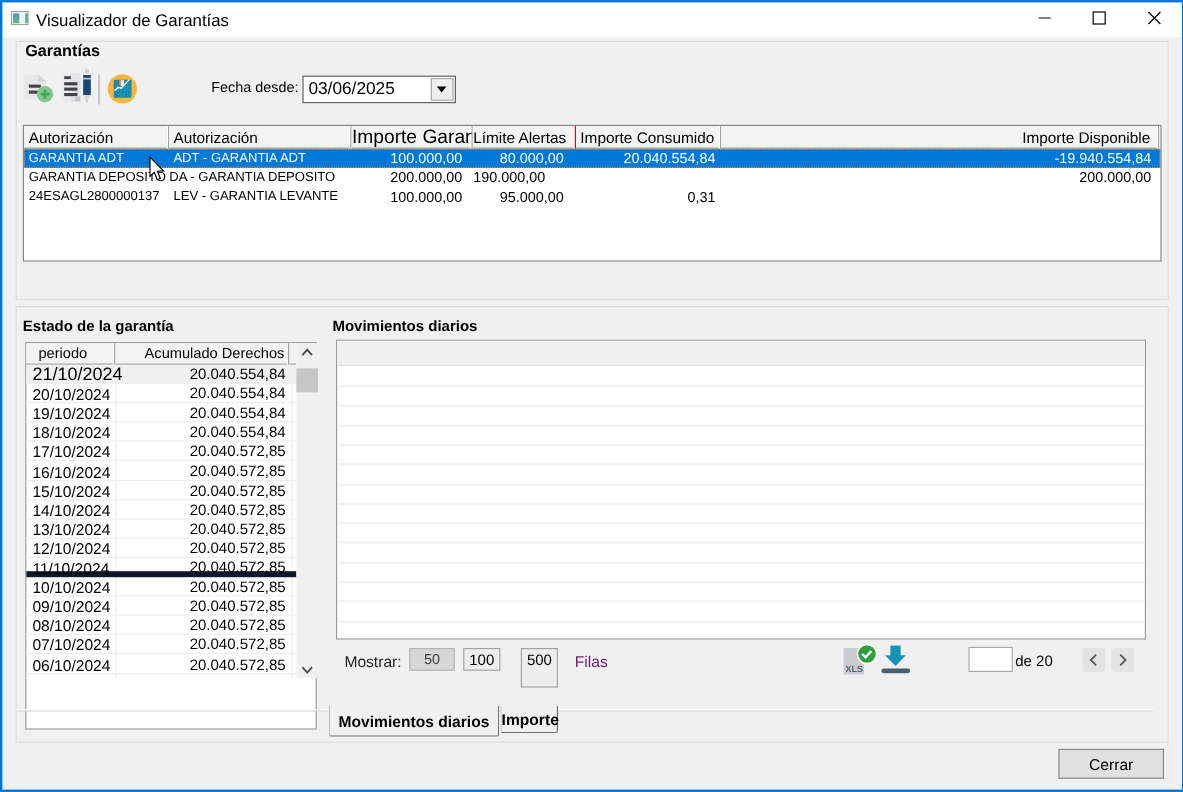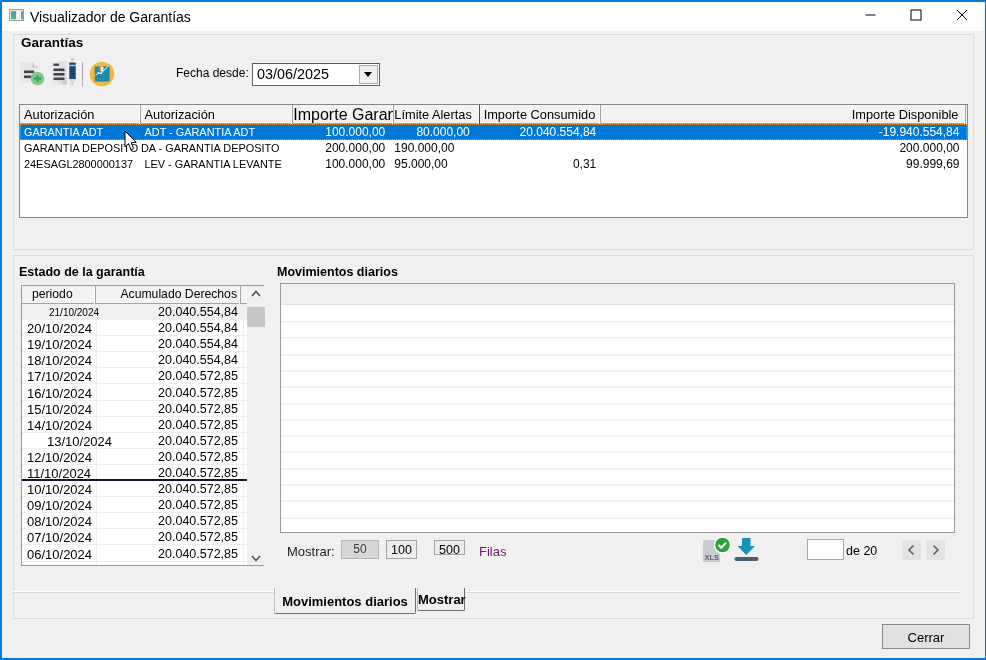--- a/index.html
+++ b/index.html
@@ -112,39 +112,38 @@
         <div style="position:absolute;left:117px;top:0;width:152.8px;height:16px;text-align:left;font-size:10.9px;padding:0 0px 0 4px;white-space:nowrap;">DA - GARANTIA DEPOSITO</div>
         <div style="position:absolute;left:273.3px;top:0;width:101px;height:16px;text-align:right;font-size:12px;padding:0 9px 0 0px;white-space:nowrap;">200.000,00</div>
         <div style="position:absolute;left:374.3px;top:0;width:85.5px;height:16px;text-align:left;font-size:12px;padding:0 10px 0 0px;white-space:nowrap;">190.000,00</div>
         <div style="position:absolute;left:459.8px;top:0;width:121.5px;height:16px;text-align:right;font-size:12px;padding:0 5px 0 0px;white-space:nowrap;"></div>
         <div style="position:absolute;left:581.3px;top:0;width:365.2px;height:16px;text-align:right;font-size:12px;padding:0 7px 0 0px;white-space:nowrap;">200.000,00</div>
       </div>
       <div style="position:absolute;left:0;top:32px;width:946.5px;height:16px;line-height:17.5px;">
         <div style="position:absolute;left:0px;top:0;width:120.5px;height:16px;text-align:left;font-size:10.9px;padding:0 0px 0 4px;white-space:nowrap;">24ESAGL2800000137</div>
         <div style="position:absolute;left:120.5px;top:0;width:152.8px;height:16px;text-align:left;font-size:10.9px;padding:0 0px 0 4px;white-space:nowrap;">LEV - GARANTIA LEVANTE</div>
         <div style="position:absolute;left:273.3px;top:0;width:101px;height:16px;text-align:right;font-size:12px;padding:0 9px 0 0px;white-space:nowrap;">100.000,00</div>
-        <div style="position:absolute;left:374.3px;top:0;width:85.5px;height:16px;font-size:12px;padding:0 10px 0 0px;white-space:nowrap;">95.000,00</div>
+        <div style="position:absolute;left:374.3px;top:0;width:85.5px;height:16px;text-align:right;font-size:12px;padding:0 10px 0 0px;white-space:nowrap;">95.000,00</div>
         <div style="position:absolute;left:459.8px;top:0;width:121.5px;height:16px;text-align:right;font-size:12px;padding:0 5px 0 0px;white-space:nowrap;">0,31</div>
-        <div style="position:absolute;left:581.3px;top:0;width:365.2px;height:16px;text-align:right;font-size:12px;padding:0 7px 0 0px;white-space:nowrap;">99.999,69</div>
       </div>
     </div>
 
   <div class="abs gbox" style="left:13px;top:255px;width:961px;height:364px;"></div>
 
   <div class="abs bold" style="left:19px;top:265px;font-size:12.5px;">Estado de la garantía</div>
-  <div id="lefttable" class="abs" style="left:21px;top:285px;width:243px;height:281px;background:#fff;border:1px solid #9b9b9b;">
+  <div id="lefttable" class="abs" style="left:21px;top:285px;width:243px;height:323px;background:#fff;border:1px solid #9b9b9b;">
       <div style="position:absolute;left:74px;top:18px;width:1px;height:261px;background:#ededed;"></div>
       <div style="position:absolute;left:221px;top:18px;width:1px;height:261px;background:#ededed;"></div>
       <div style="position:absolute;left:0;top:0;width:225px;height:18px;background:#f3f3f3;">
   <div style="position:absolute;left:0;top:0;width:74px;height:18px;border-right:1px solid #a3a3a3;box-shadow:inset -1px 0 0 #fff, inset 0 -1px 0 #a3a3a3;font-size:12.2px;line-height:17px;padding-left:10px;">periodo</div>
   <div style="position:absolute;left:74px;top:0;width:145px;height:18px;border-right:1px solid #a3a3a3;box-shadow:inset -1px 0 0 #fff, inset 0 -1px 0 #a3a3a3;font-size:12.2px;line-height:17px;text-align:right;padding-right:3px;">Acumulado Derechos</div>
   <div style="position:absolute;left:219px;top:0;width:6px;height:18px;box-shadow:inset 0 -1px 0 #a3a3a3;"></div>
 </div>
       <div style="position:absolute;left:0;top:18px;width:225px;height:16px;line-height:17.5px;border-bottom:1px solid #ededed;background:#f0f0f0;">
-    <div style="position:absolute;left:5px;font-size:10px;margin-left:22px;">21/10/2024</div>
+    <div style="position:absolute;left:5px;font-size:15px;">21/10/2024</div>
     <div style="position:absolute;right:9px;font-size:12.5px;">20.040.554,84</div>
       </div>
       <div style="position:absolute;left:0;top:34.1px;width:225px;height:16px;line-height:17.5px;border-bottom:1px solid #ededed;">
     <div style="position:absolute;left:5px;font-size:13px;">20/10/2024</div>
     <div style="position:absolute;right:9px;font-size:12.5px;">20.040.554,84</div>
       </div>
       <div style="position:absolute;left:0;top:50.2px;width:225px;height:16px;line-height:17.5px;border-bottom:1px solid #ededed;">
     <div style="position:absolute;left:5px;font-size:13px;text-align:right;">19/10/2024</div>
     <div style="position:absolute;right:9px;font-size:12.5px;">20.040.554,84</div>
       </div>
@@ -162,28 +161,28 @@
       </div>
       <div style="position:absolute;left:0;top:114.60000000000001px;width:225px;height:16px;line-height:17.5px;border-bottom:1px solid #ededed;">
     <div style="position:absolute;left:5px;font-size:13px;">15/10/2024</div>
     <div style="position:absolute;right:9px;font-size:12.5px;">20.040.572,85</div>
       </div>
       <div style="position:absolute;left:0;top:130.70000000000002px;width:225px;height:16px;line-height:17.5px;border-bottom:1px solid #ededed;">
     <div style="position:absolute;left:5px;font-size:13px;">14/10/2024</div>
     <div style="position:absolute;right:9px;font-size:12.5px;">20.040.572,85</div>
       </div>
       <div style="position:absolute;left:0;top:146.8px;width:225px;height:16px;line-height:17.5px;border-bottom:1px solid #ededed;">
-    <div style="position:absolute;left:5px;font-size:13px;margin-left:20px;">13/10/2024</div>
+    <div style="position:absolute;left:5px;font-size:13px;">13/10/2024</div>
     <div style="position:absolute;right:9px;font-size:12.5px;">20.040.572,85</div>
       </div>
       <div style="position:absolute;left:0;top:162.9px;width:225px;height:16px;line-height:17.5px;border-bottom:1px solid #ededed;">
     <div style="position:absolute;left:5px;font-size:13px;">12/10/2024</div>
     <div style="position:absolute;right:9px;font-size:12.5px;">20.040.572,85</div>
       </div>
-      <div style="position:absolute;left:0;top:179px;width:225px;height:16px;line-height:17.5px;border-bottom:2px solid #0f172a;">
+      <div style="position:absolute;left:0;top:179px;width:225px;height:16px;line-height:17.5px;border-bottom:5px solid #0f172a;">
     <div style="position:absolute;left:5px;font-size:13px;">11/10/2024</div>
     <div style="position:absolute;right:9px;font-size:12.5px;">20.040.572,85</div>
       </div>
       <div style="position:absolute;left:0;top:195.10000000000002px;width:225px;height:16px;line-height:17.5px;border-bottom:1px solid #ededed;">
     <div style="position:absolute;left:5px;font-size:13px;">10/10/2024</div>
     <div style="position:absolute;right:9px;font-size:12.5px;">20.040.572,85</div>
       </div>
       <div style="position:absolute;left:0;top:211.20000000000002px;width:225px;height:16px;line-height:17.5px;border-bottom:1px solid #ededed;">
     <div style="position:absolute;left:5px;font-size:13px;">09/10/2024</div>
     <div style="position:absolute;right:9px;font-size:12.5px;">20.040.572,85</div>
@@ -225,21 +224,21 @@
       <div style="position:absolute;left:0;top:167.4px;width:673px;height:2px;background:#f2f2f2;"></div>
       <div style="position:absolute;left:0;top:183.70000000000002px;width:673px;height:2px;background:#f2f2f2;"></div>
       <div style="position:absolute;left:0;top:200.00000000000003px;width:673px;height:2px;background:#f2f2f2;"></div>
       <div style="position:absolute;left:0;top:216.30000000000004px;width:673px;height:2px;background:#f2f2f2;"></div>
       <div style="position:absolute;left:0;top:232.60000000000005px;width:673px;height:2px;background:#f2f2f2;"></div>
     </div>
 
   <div class="abs" style="left:287px;top:544px;font-size:13px;color:#222;">Mostrar:</div>
   <div class="abs" style="left:341px;top:540px;width:38px;height:19px;background:#d6d6d6;border:1px solid #b5b5b5;font-size:12px;color:#404040;text-align:center;line-height:17px;">50</div>
   <div class="abs" style="left:386px;top:540px;width:31px;height:19px;background:#ededed;border:1px solid #a3a3a3;font-size:12.5px;color:#000;text-align:center;line-height:18px;">100</div>
-  <div class="abs" style="left:434px;top:540px;width:31px;height:15px;background:#ededed;border:1px solid #a3a3a3;font-size:12.5px;color:#000;text-align:center;line-height:18px;">500</div>
+  <div class="abs" style="left:434px;top:540px;width:31px;height:33px;background:#ededed;border:1px solid #a3a3a3;font-size:12.5px;color:#000;text-align:center;line-height:18px;">500</div>
   <div class="abs" style="left:479px;top:544px;font-size:13px;color:#701a75;">Filas</div>
 
   <svg class="abs" style="left:700px;top:534px" width="62" height="29" viewBox="0 0 62 29">
     <path d="M 3 6 h 13 l 4 4 v 18 h -17 z" fill="#c9cdd2"></path>
     <text x="4.5" y="26" font-family="Liberation Sans" font-size="7.5" font-weight="bold" fill="#5d6369">XLS</text>
     <circle cx="22.5" cy="11" r="8" fill="#2ca23c" stroke="#fff" stroke-width="1.4"></circle>
     <path d="M 18.5 11 l 2.8 2.8 l 4.8 -5.2" stroke="#fff" stroke-width="2" fill="none"></path>
     <rect x="42" y="4" width="8.5" height="9" fill="#1791b4"></rect>
     <path d="M 37.5 12 h 17.5 l -8.7 9 z" fill="#1791b4"></path>
     <rect x="34.5" y="23" width="24" height="4" rx="2" fill="#47606e"></rect>
@@ -250,21 +249,21 @@
   <div class="abs" style="left:902px;top:540px;width:19px;height:20px;background:#e3e3e3;border-radius:2px;"></div>
   <div class="abs" style="left:926px;top:540px;width:19px;height:20px;background:#e3e3e3;border-radius:2px;"></div>
   <svg class="abs" style="left:902px;top:540px" width="44" height="20" viewBox="0 0 44 20">
     <path d="M 11.5 5.5 l -4.5 4.5 l 4.5 4.5" stroke="#5a5a5a" stroke-width="1.5" fill="none"></path>
     <path d="M 31.5 5.5 l 4.5 4.5 l -4.5 4.5" stroke="#5a5a5a" stroke-width="1.5" fill="none"></path>
   </svg>
 
   <div class="abs" style="left:13px;top:591px;width:948px;height:1px;background:#ffffff;"></div>
   <div class="abs" style="left:13px;top:592px;width:948px;height:1px;background:#d9d9d9;"></div>
   <div class="abs" style="left:274px;top:588px;width:142px;height:26px;background:#f0f0f0;border-left:1px solid #bcbcbc;border-right:1px solid #6e6e6e;border-bottom:1px solid #6e6e6e;border-radius:0 0 2px 2px;text-align:center;font-weight:bold;font-size:13px;line-height:28px;">Movimientos diarios</div>
-  <div class="abs" style="left:417px;top:588px;width:48px;height:23px;background:#f0f0f0;border-left:1px solid #bcbcbc;border-right:1px solid #6e6e6e;border-bottom:1px solid #6e6e6e;border-radius:0 0 2px 2px;text-align:center;font-weight:bold;font-size:13px;line-height:24px;">Mostrar</div>
+  <div class="abs" style="left:417px;top:588px;width:48px;height:23px;background:#f0f0f0;border-left:1px solid #bcbcbc;border-right:1px solid #6e6e6e;border-bottom:1px solid #6e6e6e;border-radius:0 0 2px 2px;text-align:center;font-weight:bold;font-size:13px;line-height:24px;">Importe</div>
 
   <div class="abs" style="left:882px;top:624px;width:88px;height:25px;background:#e1e1e1;border:1px solid #8a8a8a;text-align:center;font-size:13px;line-height:26px;">Cerrar</div>
 
   <div class="abs" style="left:0;top:0;width:986px;height:2px;background:#0078d7;"></div>
   <div class="abs" style="left:0;top:658px;width:986px;height:2px;background:#0078d7;"></div>
   <div class="abs" style="left:0;top:0;width:2px;height:660px;background:#0078d7;"></div>
   <div class="abs" style="left:985px;top:0;width:1px;height:660px;background:#0078d7;"></div>
 
   <svg class="abs" style="left:124px;top:130px" width="14" height="22" viewBox="0 0 14 22">
     <path d="M 1 1 L 1 17 L 4.6 13.6 L 7 19.8 L 9.6 18.7 L 7.2 12.7 L 12.2 12.4 Z" fill="#fff" stroke="#000" stroke-width="1"></path>

